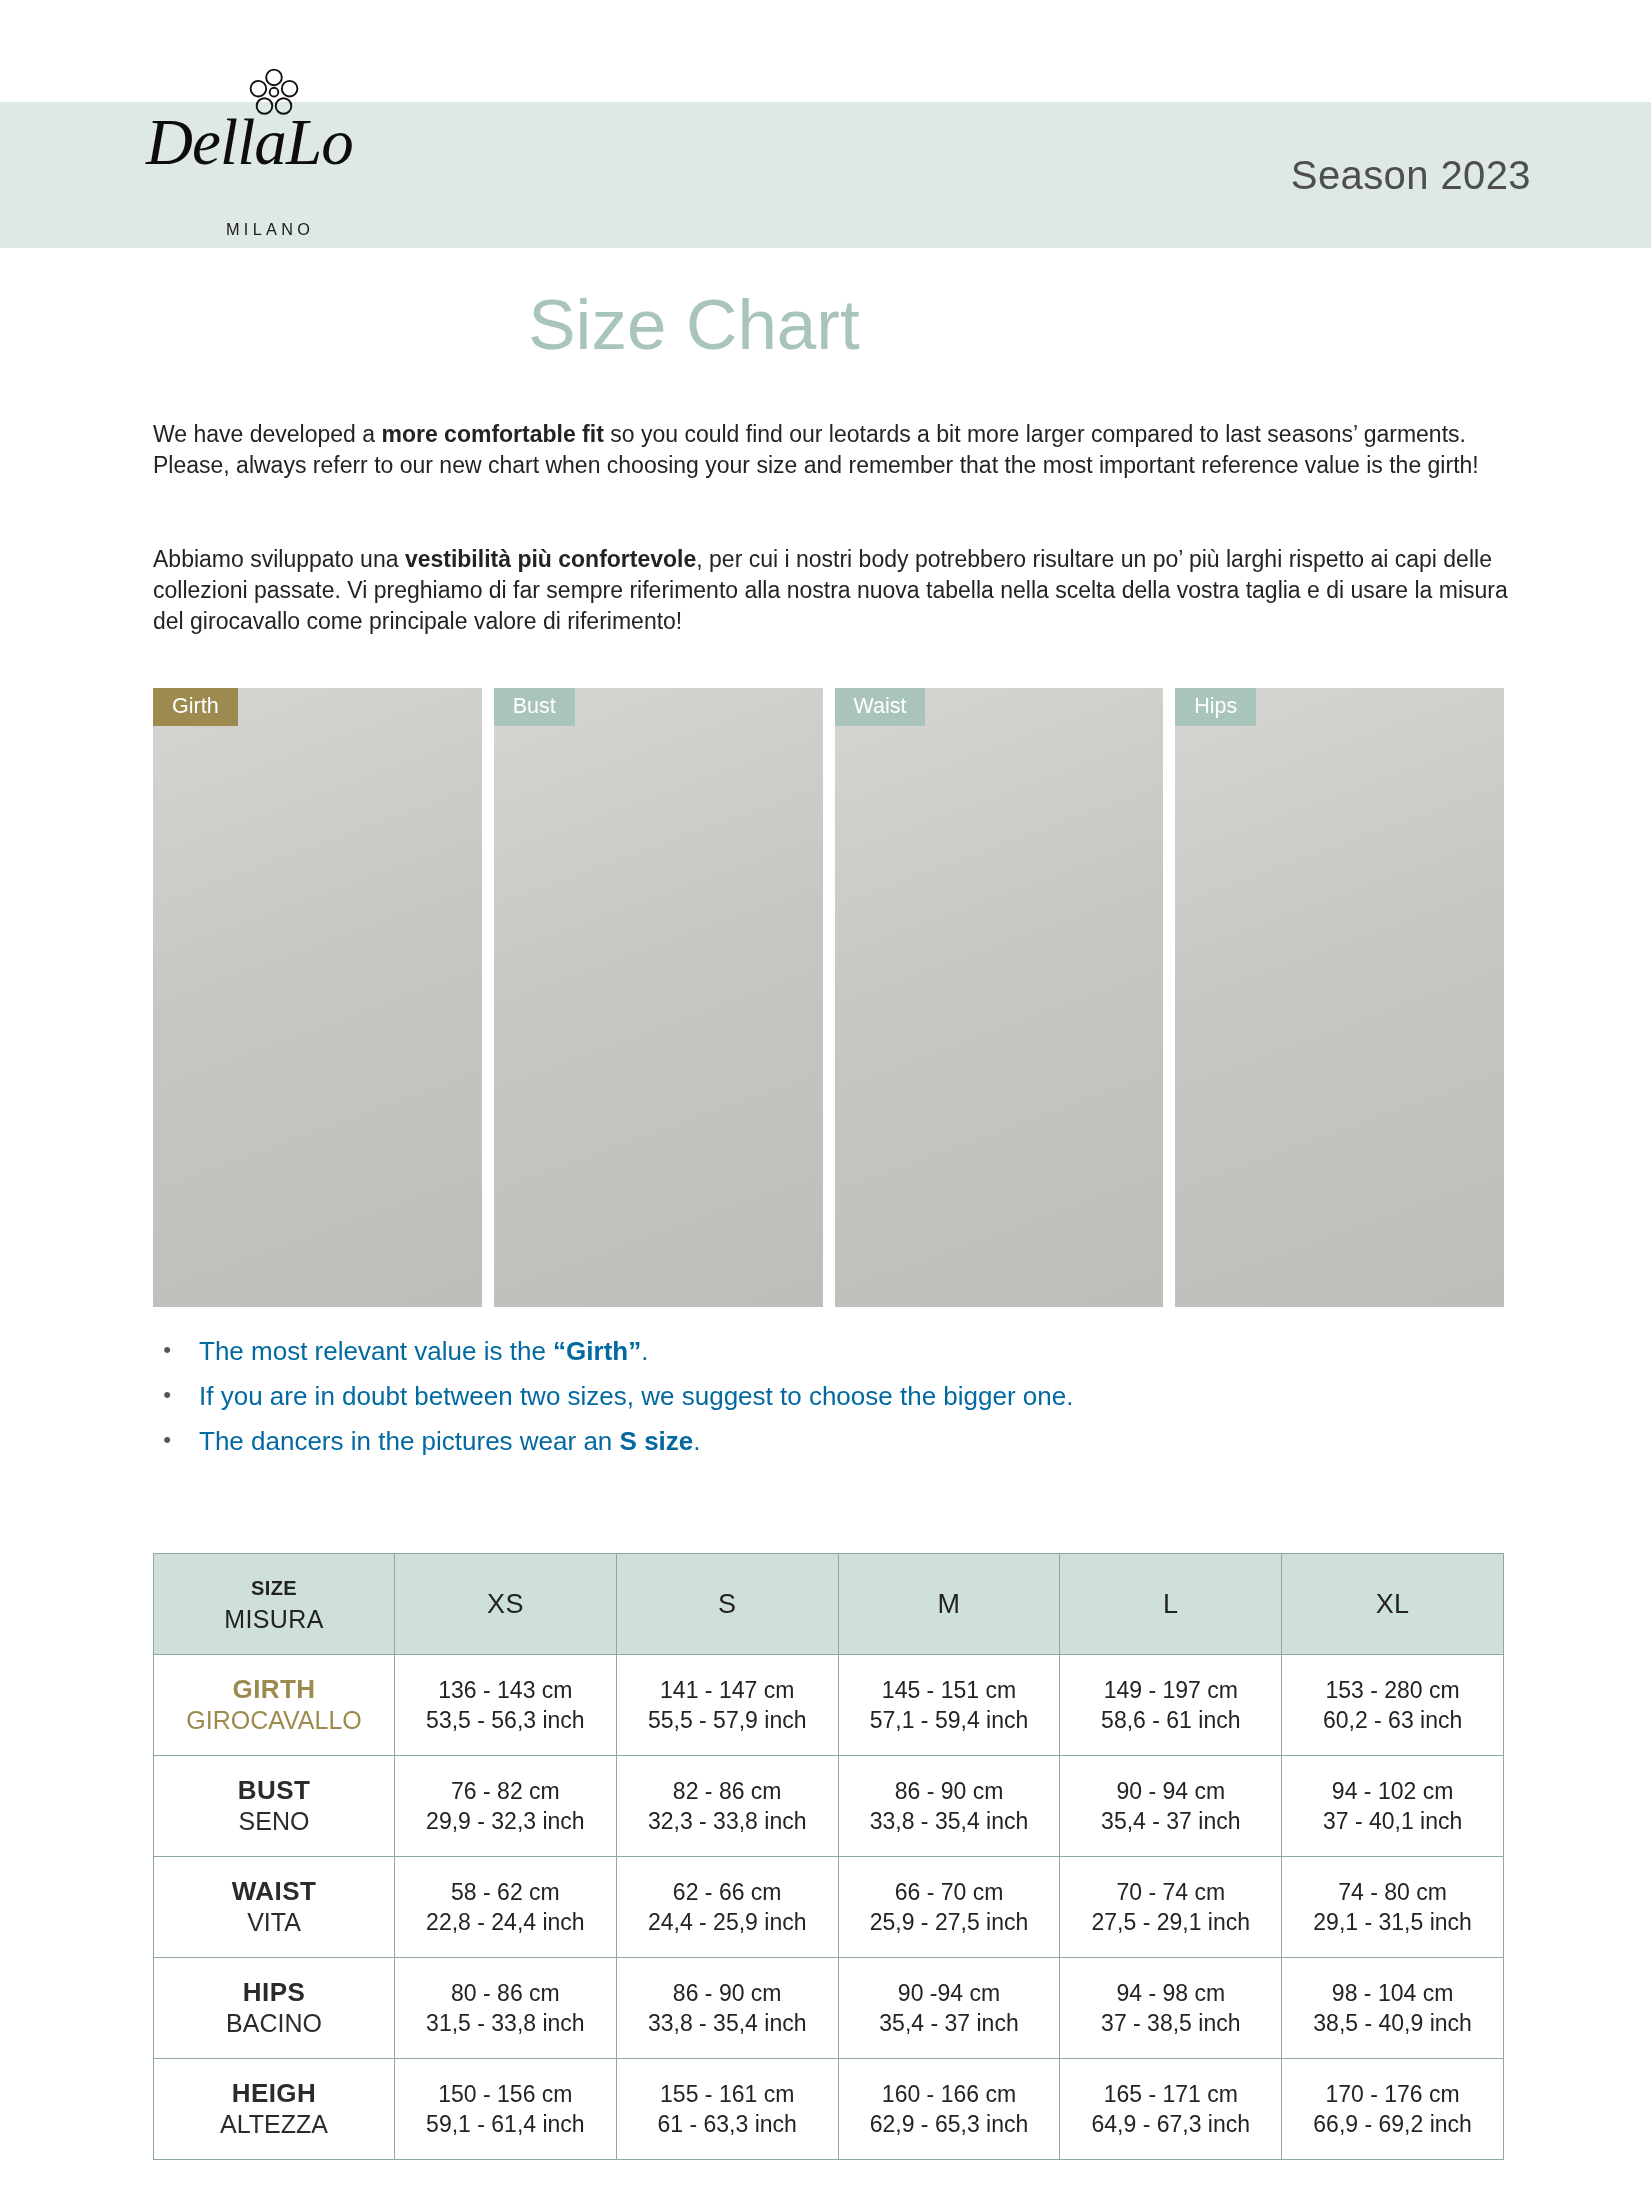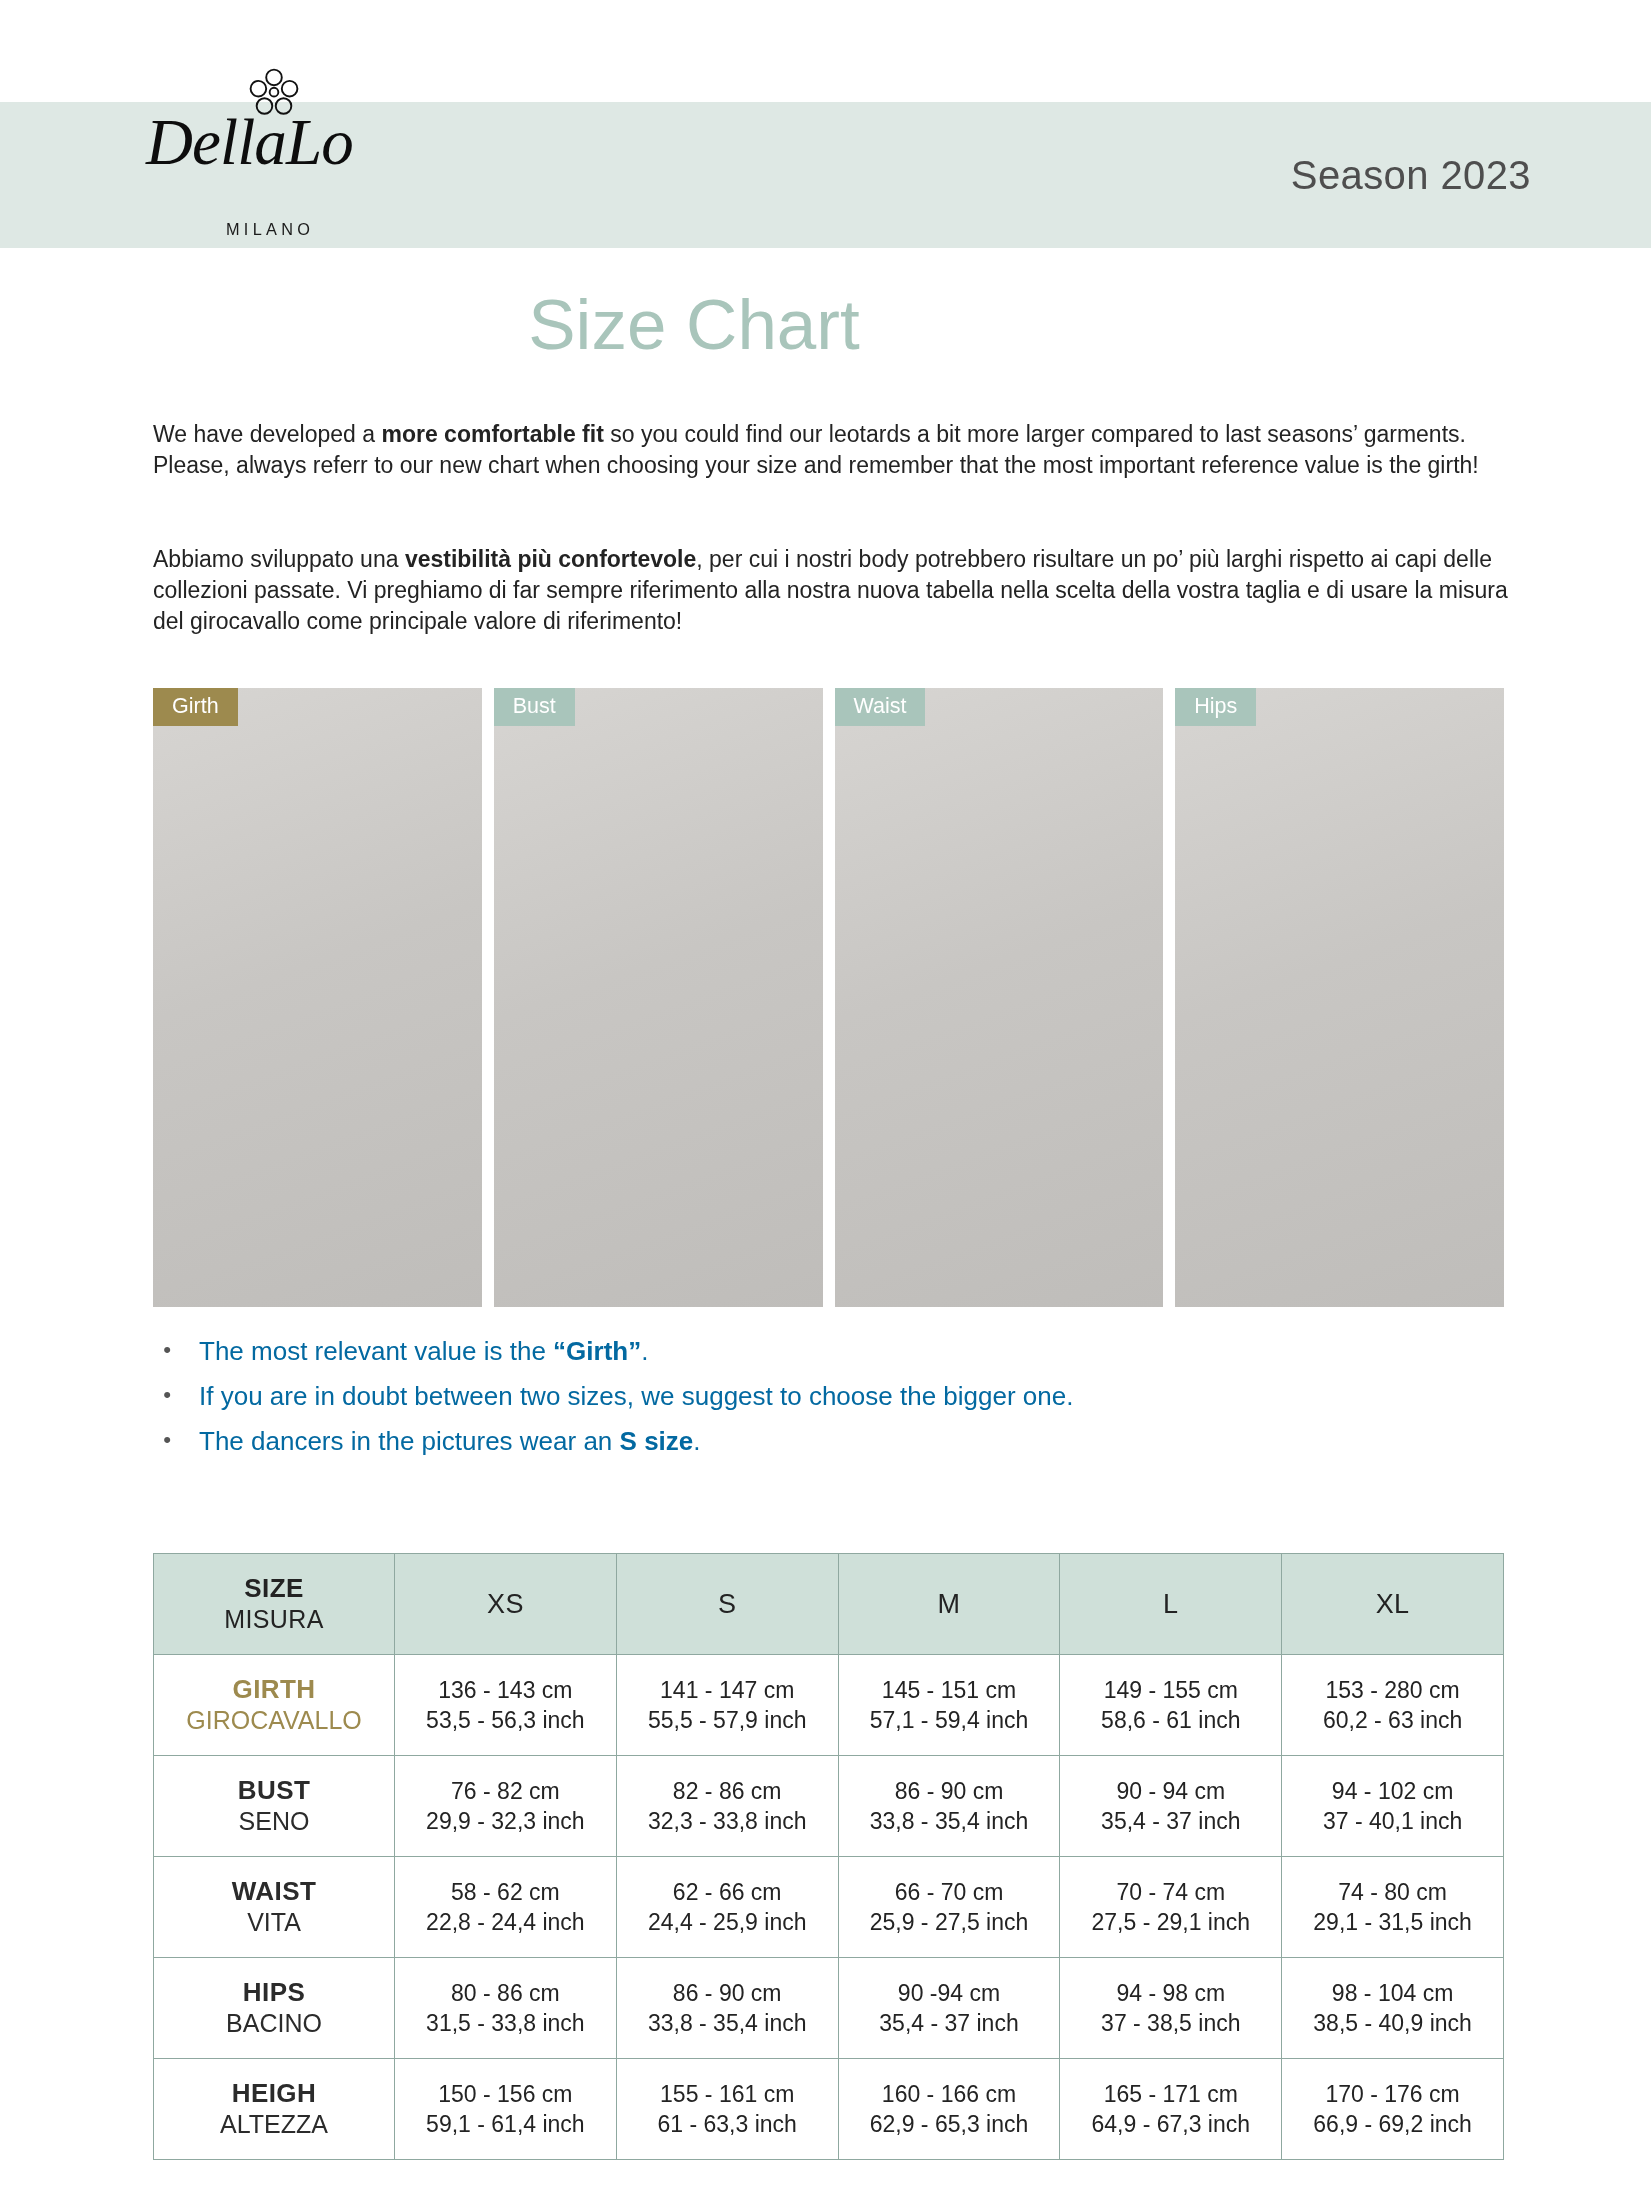--- a/index.html
+++ b/index.html
@@ -174,21 +174,21 @@
   }
   .size-table col.lbl { width: 241px; }
   .head-cell {
     background: #cfe0d9;
     font-size: 27px;
     color: #232323;
     letter-spacing: 0.4px;
     font-weight: bold;
   }
   .head-label-en {
-    font-size: 26px;
+    font-size: 20px;
     font-weight: bold;
     display: block;
     line-height: 31px;
   }
   .head-label-it {
     font-size: 25px;
     font-weight: normal;
     display: block;
     line-height: 31px;
   }
@@ -397,21 +397,21 @@
       </td>
       <td class="val">
         <span>141 - 147 cm</span>
         <span>55,5 - 57,9 inch</span>
       </td>
       <td class="val">
         <span>145 - 151 cm</span>
         <span>57,1 - 59,4 inch</span>
       </td>
       <td class="val">
-        <span>149 - 155 cm</span>
+        <span>149 - 197 cm</span>
         <span>58,6 - 61 inch</span>
       </td>
       <td class="val">
         <span>153 - 280 cm</span>
         <span>60,2 - 63 inch</span>
       </td>
     </tr>
 
     <tr>
       <td class="row-label">

